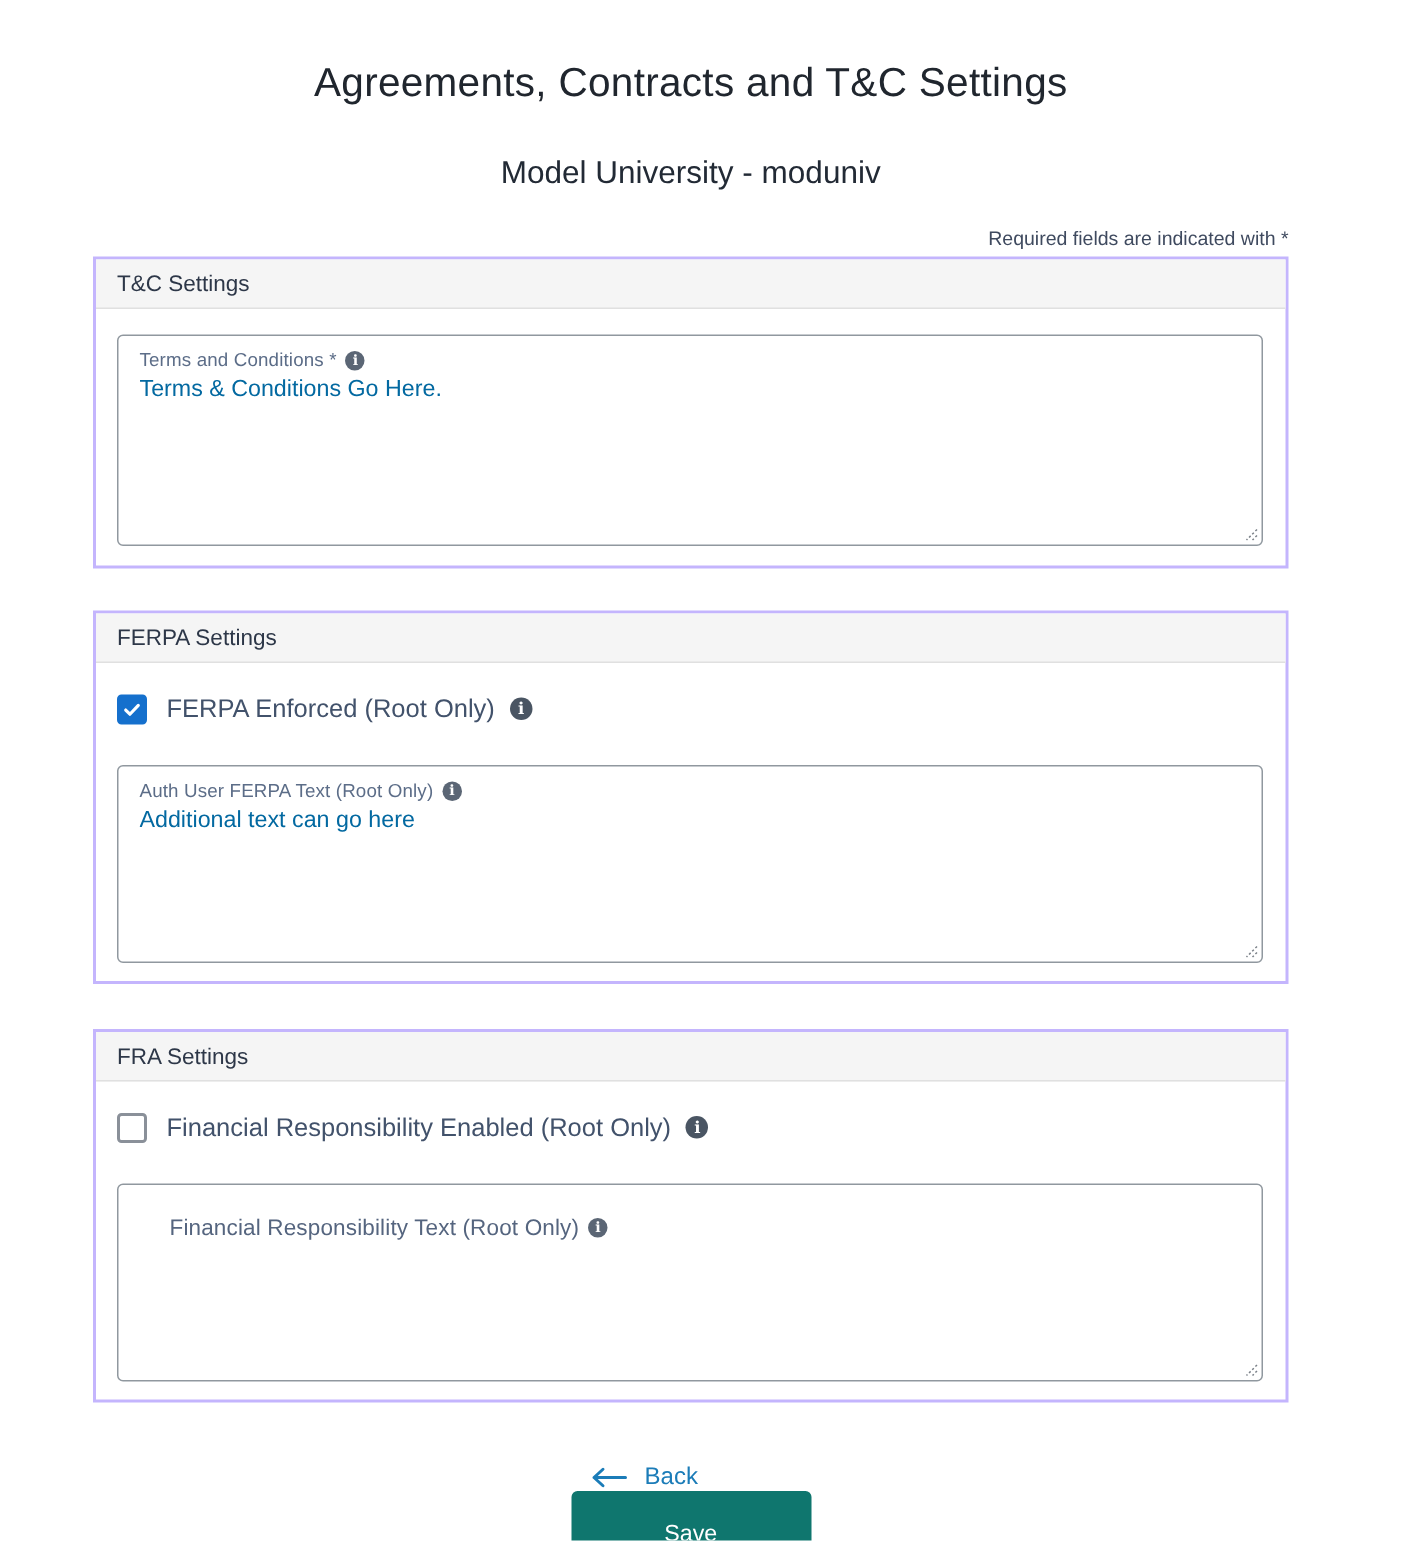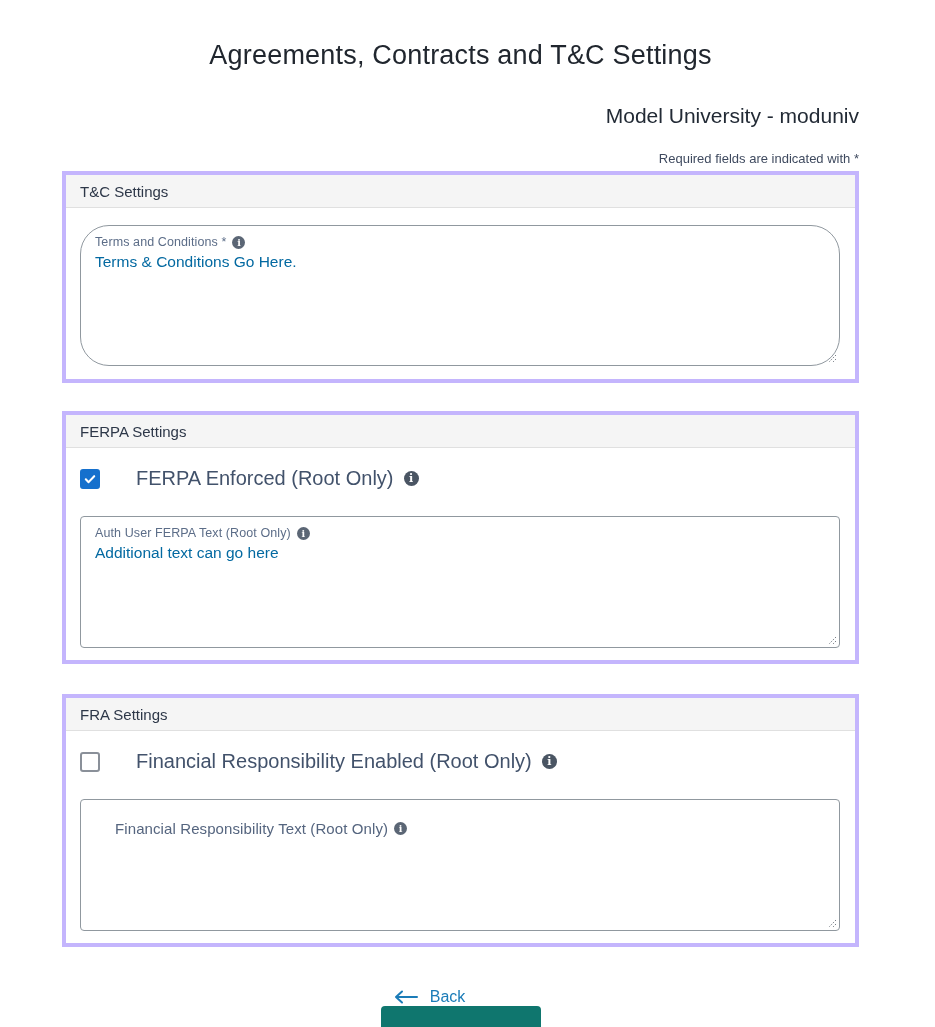--- a/index.html
+++ b/index.html
@@ -11,49 +11,49 @@
     overflow: hidden;
   }
   .content { width: 797px; margin-left: 62px; }
 
   h1.page-title {
     margin-top: 40px; text-align: center;
     font-size: 27px; font-weight: 500; color: #20262e;
     letter-spacing: 0.2px;
   }
   h2.org-subtitle {
-    margin-top: 33px; text-align: right;
+    margin-top: 33px; text-align: center;
     font-size: 21px; font-weight: 500; color: #222a35;
   }
   .required-note {
     margin-top: 23px; text-align: right;
     font-size: 13px; color: #3f4a5f;
   }
 
   
-  .card { border: 4px solid #c4b5fd; background: #fff; }
+  .card { border: 2px solid #c4b5fd; background: #fff; }
   .card.mt1 { margin-top: 5px; }
   .card.mt2 { margin-top: 28px; }
   .card.mt3 { margin-top: 30px; }
   .card-header {
     background: #f5f5f5; border-bottom: 1px solid #e0e0e0;
     padding: 7px 14px; font-size: 15px; color: #2d3748;
     height: 33px; display: flex; align-items: center;
   }
   .card-body { padding: 17px 15px 13px 14px; }
   .card-body.with-check { padding-top: 20px; padding-bottom: 12px; }
 
   
   .field {
     position: relative; border: 1px solid #90989f; border-radius: 4px;
     background: #fff; width: 100%;
     display: flex; flex-direction: column;
     padding: 9px 14px 8px 14px;
   }
-  .field.tall { height: 141px; border-radius: 29px; }
+  .field.tall { height: 141px; }
   .field.short { height: 132px; }
   .field-label-row { display: flex; align-items: center; gap: 6px; }
   .field-label { font-size: 12.5px; color: #5c6d88; letter-spacing: 0.1px; }
   .field.resting .field-label-row { margin-top: 11px; margin-left: 20px; }
   .field.resting .field-label { font-size: 15px; color: #55657f; }
   .field textarea {
     flex: 1; width: 100%; border: none; outline: none; resize: none;
     font-family: "Liberation Sans", "DejaVu Sans", sans-serif;
     font-size: 15.5px; color: #0369a1; background: transparent;
     margin-top: 3px; line-height: 1.3;
@@ -74,21 +74,21 @@
   
   .check-row { display: flex; align-items: center; gap: 13px; height: 21px; margin-bottom: 27px; }
   .checkbox {
     width: 20px; height: 20px; border-radius: 3px; flex: 0 0 auto;
     border: 2px solid #8a9099; background: #fff; cursor: pointer;
     display: inline-flex; align-items: center; justify-content: center;
   }
   .checkbox svg { display: none; }
   .checkbox.checked { background: #1570cd; border-color: #1570cd; }
   .checkbox.checked svg { display: block; }
-  .check-label { font-size: 20px; color: #42526b; margin-right: -3px; margin-left: 23px; }
+  .check-label { font-size: 17px; color: #42526b; margin-right: -3px; }
 
   
   .footer { margin-top: 41px; display: flex; justify-content: space-between; align-items: center; flex-direction: column; }
   .back-link {
     display: inline-flex; align-items: center; gap: 11px;
     color: #1b7cb8; font-size: 16px; text-decoration: none; cursor: pointer;
     margin-right: 64px;
   }
   .save-btn {
     width: 160px; height: 58px; border: none; border-radius: 4px;

